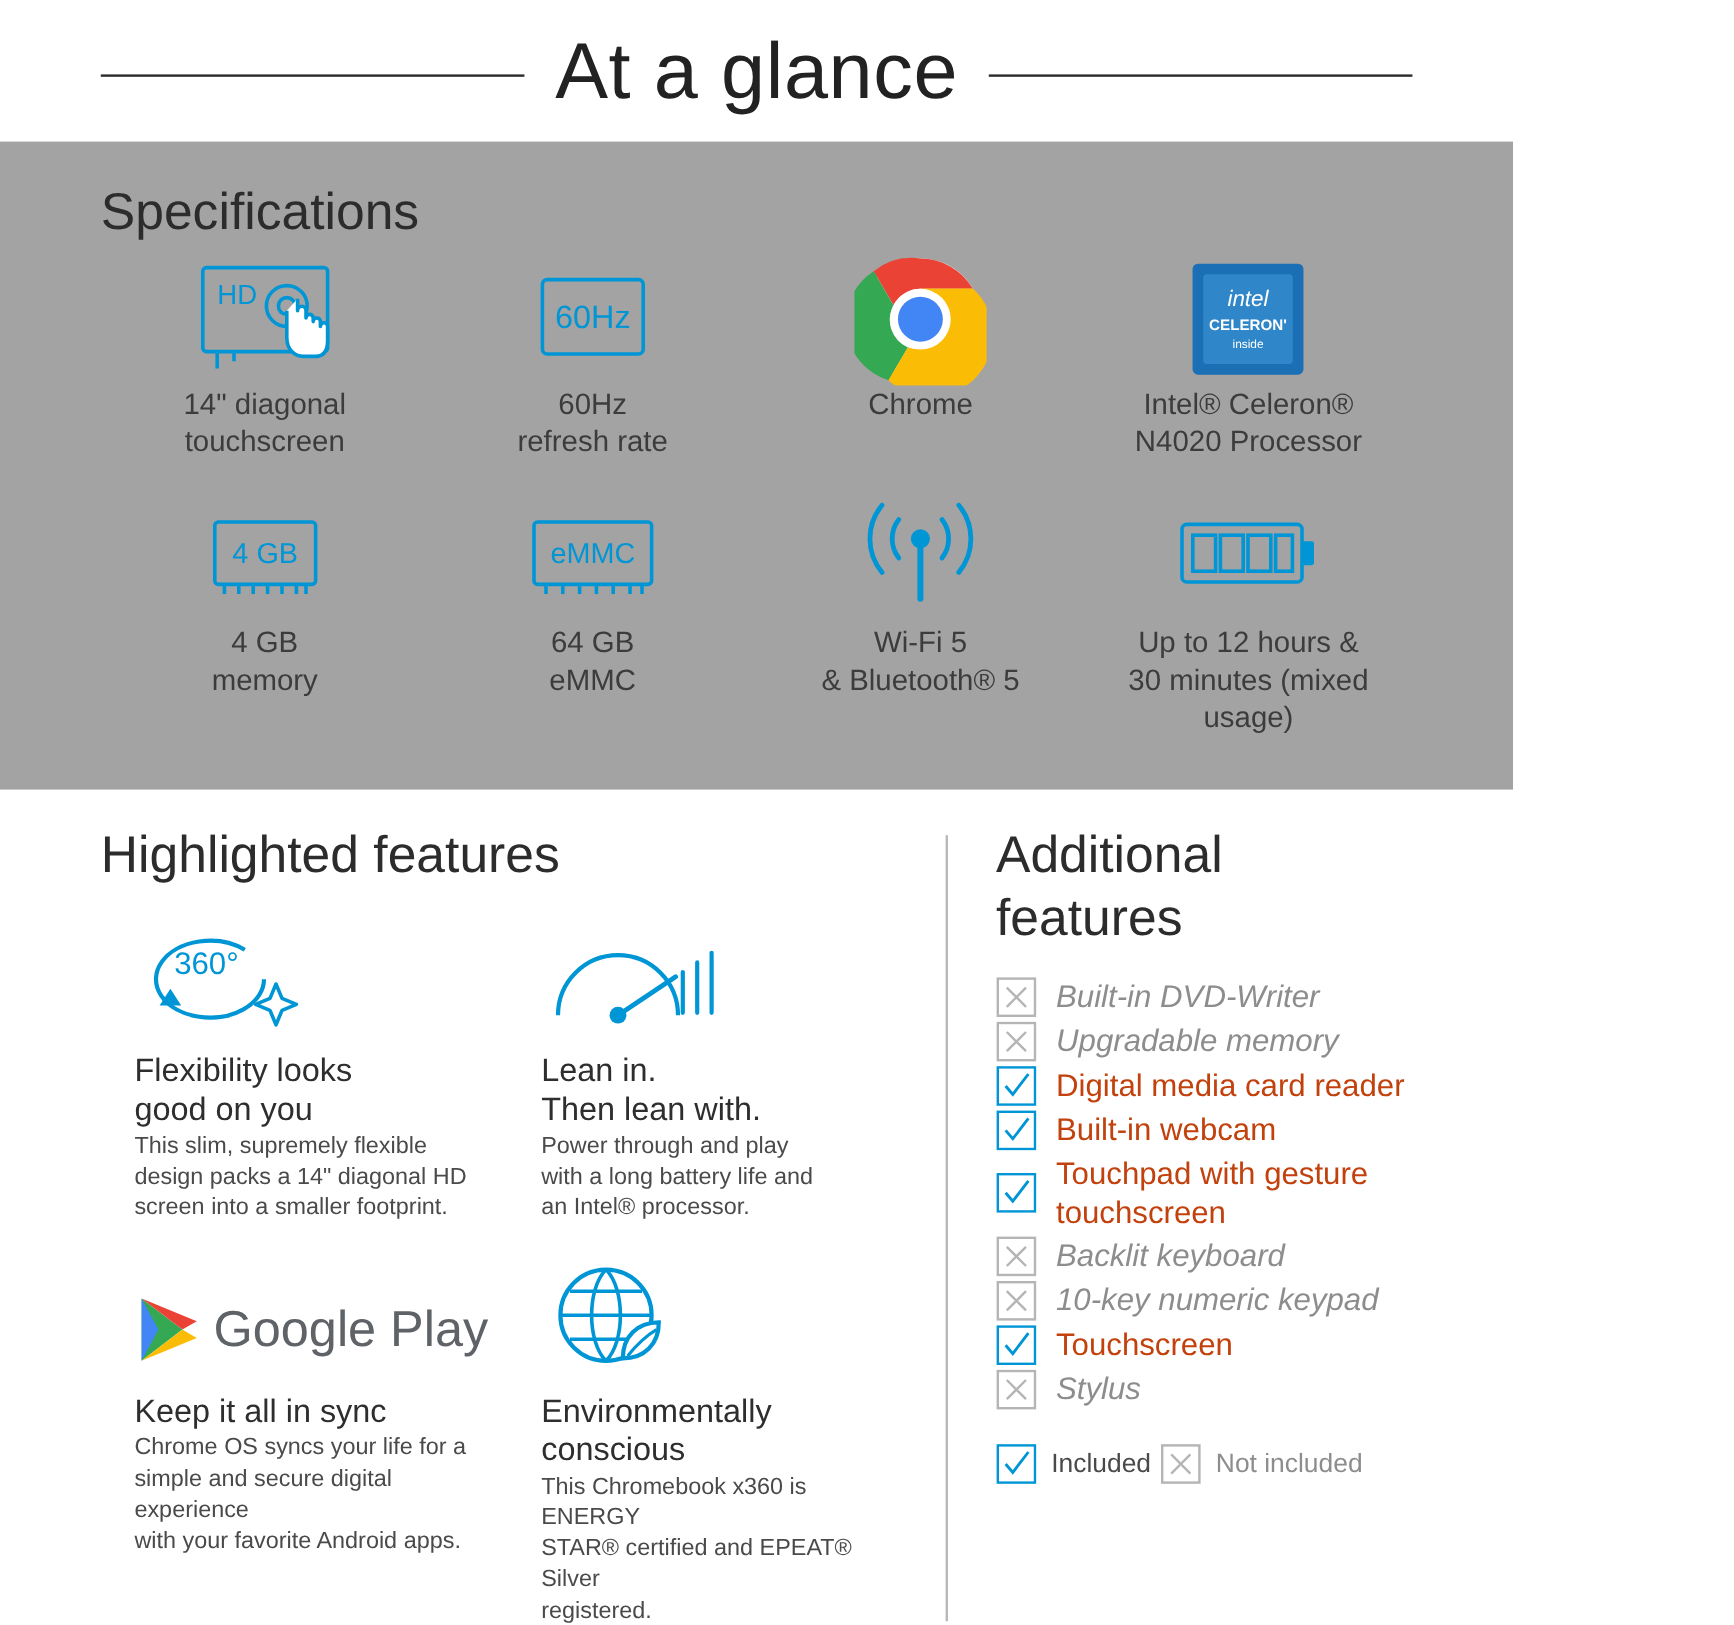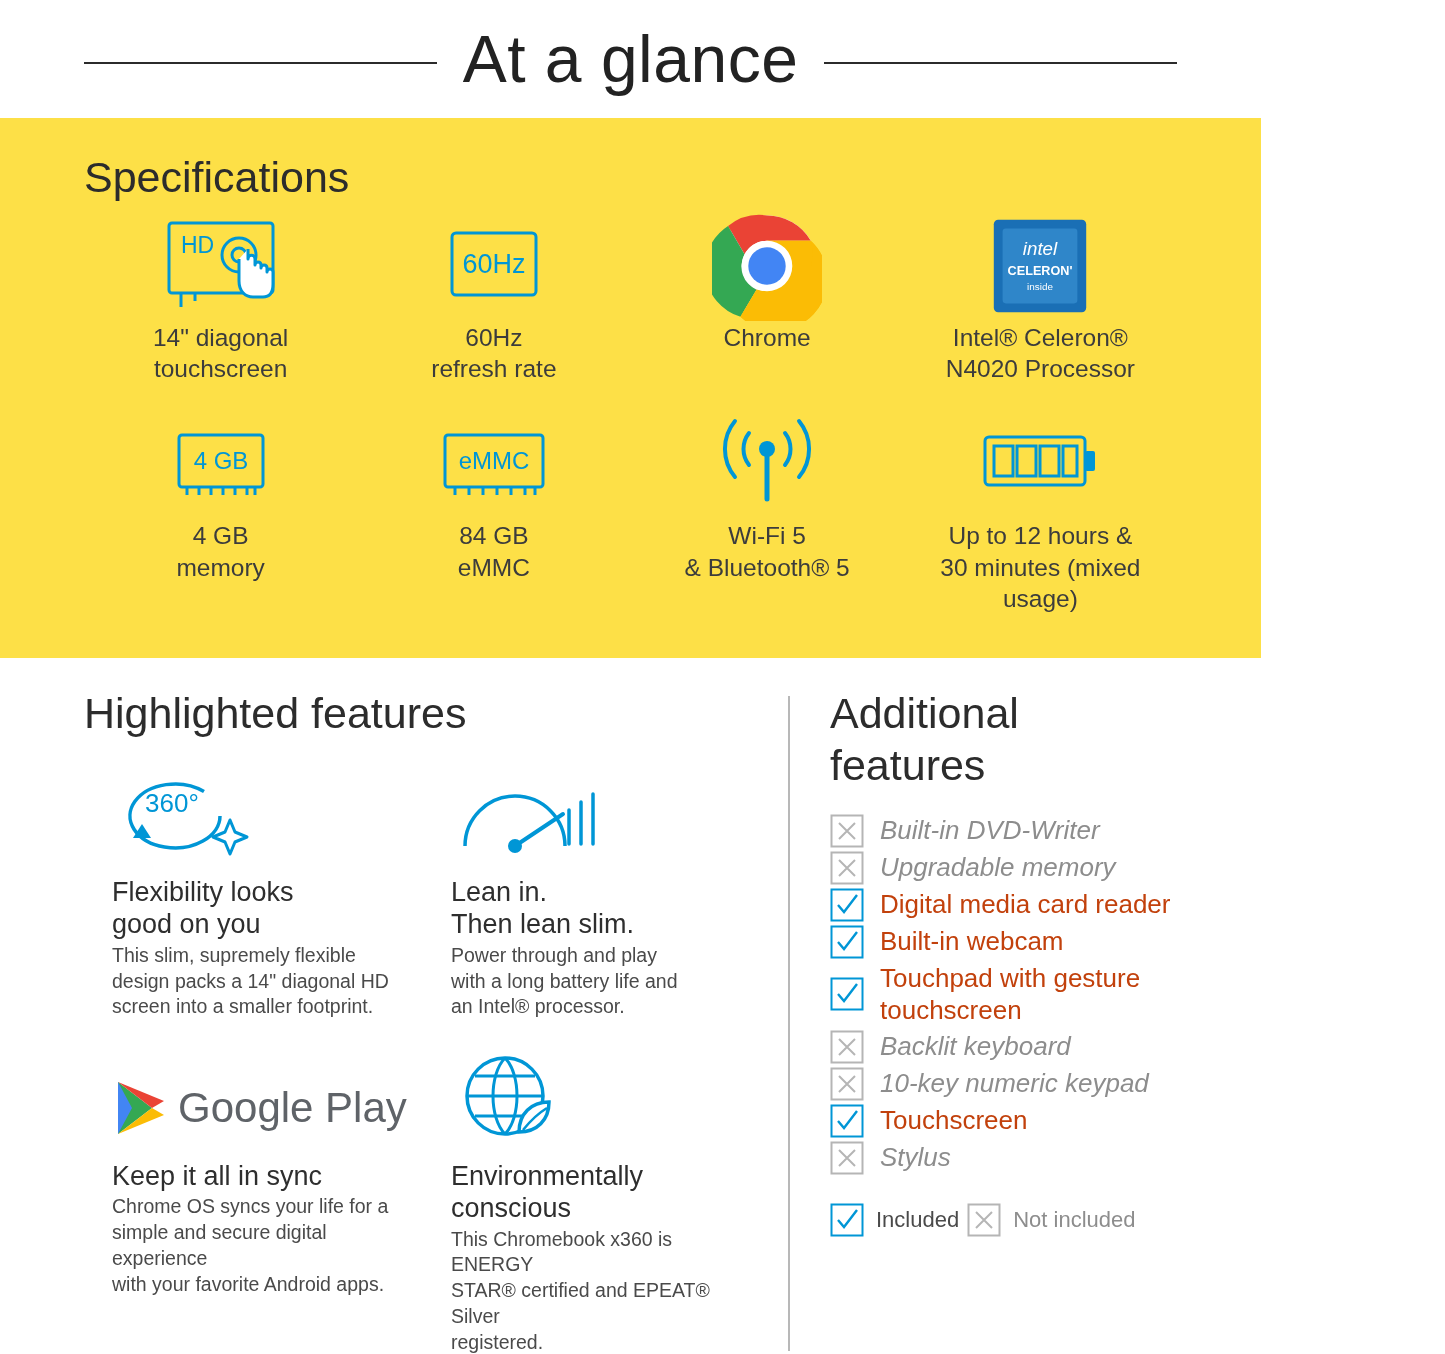--- a/index.html
+++ b/index.html
@@ -39,21 +39,21 @@
     font-weight: 300;
     font-size: 66px;
     letter-spacing: .5px;
     color: #222;
     line-height: 1;
     white-space: nowrap;
   }
 
   
   .specs-band {
-    background: #fde047;
+    background: #a3a3a3;
     padding: 34px 84px 44px 84px;
   }
   .section-title {
     font-weight: 300;
     font-size: 43px;
     color: #2c2c2c;
     margin: 0 0 6px 0;
     line-height: 1.2;
   }
   .spec-grid {
@@ -240,21 +240,21 @@
       </div>
 
       <div class="spec-cell">
         <div class="spec-icon">
           <svg width="150" height="110" viewBox="0 0 150 110">
             <rect x="26" y="26" width="98" height="52" rx="3" fill="none" stroke="#0096d6" stroke-width="3"></rect>
             <text x="75" y="60" text-anchor="middle" font-family="'Liberation Sans',sans-serif" font-size="24" fill="#0096d6">eMMC</text>
             <path d="M36 78v8 M50 78v8 M64 78v8 M78 78v8 M92 78v8 M106 78v8 M116 78v8" stroke="#0096d6" stroke-width="3"></path>
           </svg>
         </div>
-        <div class="spec-label">84 GB
+        <div class="spec-label">64 GB
 eMMC</div>
       </div>
 
       <div class="spec-cell">
         <div class="spec-icon">
           <svg width="140" height="110" viewBox="0 0 140 110">
             <circle cx="70" cy="40" r="8" fill="#0096d6"></circle>
             <path d="M70 48 v42" stroke="#0096d6" stroke-width="5" stroke-linecap="round"></path>
             <path d="M52 24a26 26 0 0 0 0 32" fill="none" stroke="#0096d6" stroke-width="4" stroke-linecap="round"></path>
             <path d="M88 24a26 26 0 0 1 0 32" fill="none" stroke="#0096d6" stroke-width="4" stroke-linecap="round"></path>
@@ -310,21 +310,21 @@
         <div class="feat">
           <div class="feat-icon">
             <svg width="160" height="108" viewBox="0 0 160 108">
               <path d="M14 84a50 50 0 0 1 100 0" fill="none" stroke="#0096d6" stroke-width="3.5"></path>
               <path d="M64 84 L112 52" stroke="#0096d6" stroke-width="4" stroke-linecap="round"></path>
               <circle cx="64" cy="84" r="7" fill="#0096d6"></circle>
               <path d="M118 48v34 M130 40v42 M142 32v50" stroke="#0096d6" stroke-width="3.5" stroke-linecap="round"></path>
             </svg>
           </div>
           <div class="feat-title">Lean in.
-Then lean slim.</div>
+Then lean with.</div>
           <div class="feat-body">Power through and play
 with a long battery life and
 an Intel® processor.</div>
         </div>
 
         <div class="feat">
           <div class="feat-icon">
             <svg width="300" height="92" viewBox="0 0 300 92">
               <g transform="translate(4,18)">
                 <path d="M2 2 L36 28 L2 54 Z" fill="#34a853"></path>

